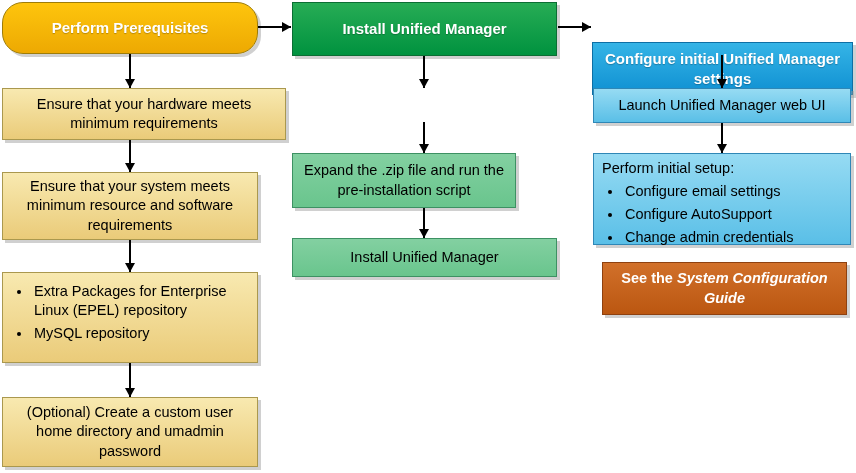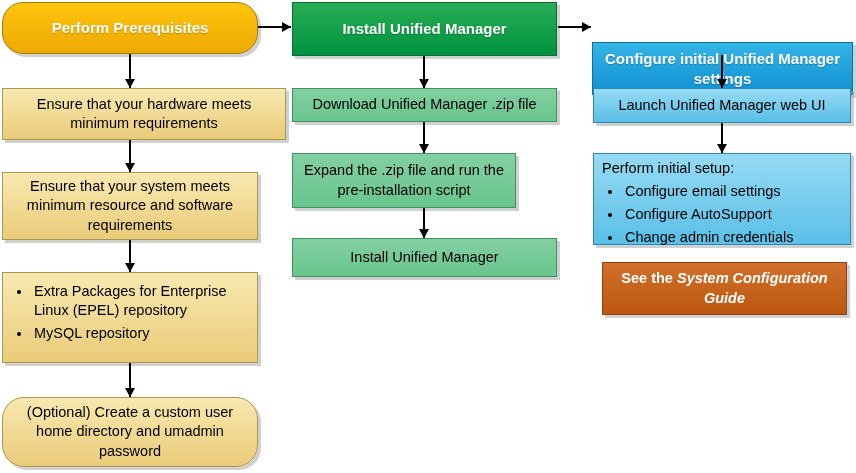--- a/index.html
+++ b/index.html
@@ -83,35 +83,32 @@
     <div>
       <ul>
         <li>Extra Packages for Enterprise Linux (EPEL) repository</li>
         <li>MySQL repository</li>
       </ul>
     </div>
   </div>
 
   <div class="varrow" style="left:129px; top:363px; height:34px;"></div>
 
-  <div class="box yellow" style="left:2px; top:397px; width:256px; height:70px;border-radius:22px;">
+  <div class="box yellow" style="left:2px; top:397px; width:256px; height:70px;">
     <span>(Optional) Create a custom user home directory and umadmin password</span>
   </div>
 
   <div class="harrow" style="left:258px; top:26px; width:33px;"></div>
 
   <div class="box header greenH" style="left:292px; top:2px; width:265px; height:54px;">
     <span>Install Unified Manager</span>
   </div>
 
   <div class="varrow" style="left:423px; top:56px; height:32px;"></div>
 
-  <div class="box greenS" style="left:292px; top:88px; width:265px; height:34px;">
-    <span>Download Unified Manager .zip file</span>
-  </div>
 
   <div class="varrow" style="left:423px; top:122px; height:31px;"></div>
 
   <div class="box greenS" style="left:292px; top:153px; width:224px; height:55px;">
     <span>Expand the .zip file and run the pre-installation script</span>
   </div>
 
   <div class="varrow" style="left:423px; top:208px; height:30px;"></div>
 
   <div class="box greenS" style="left:292px; top:238px; width:265px; height:39px;">

